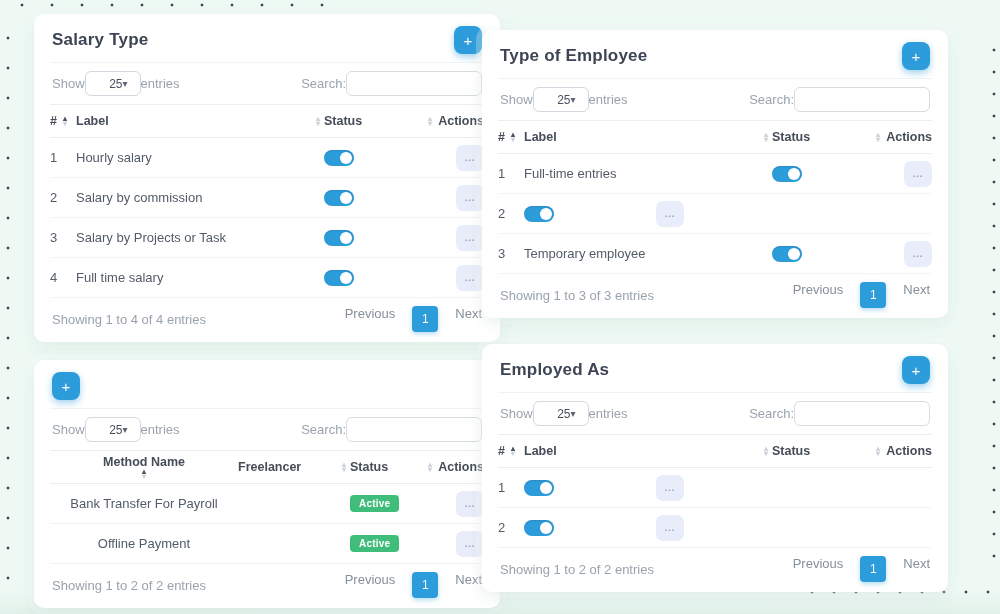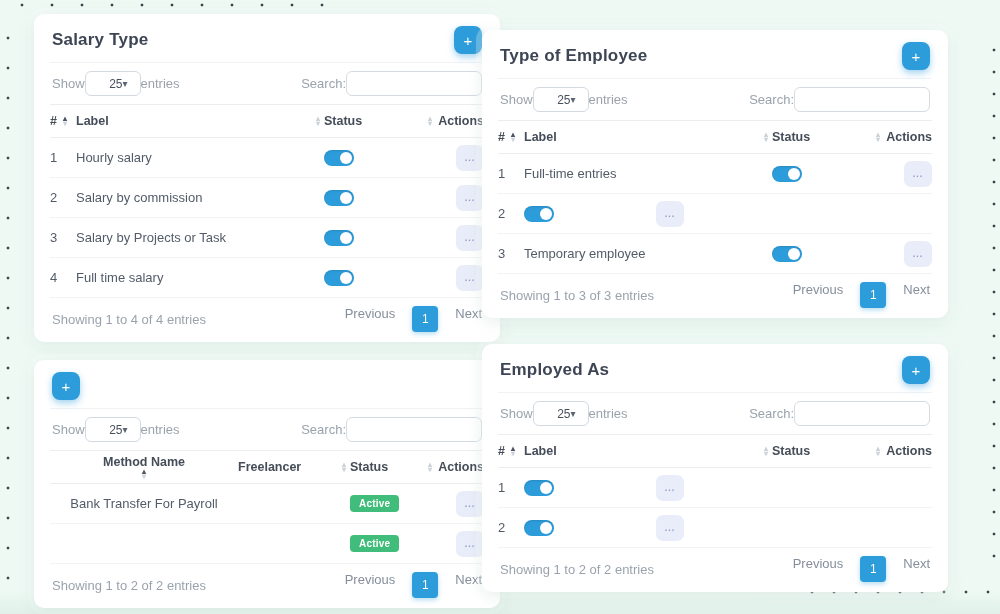--- a/index.html
+++ b/index.html
@@ -250,20 +250,21 @@
     <div class="td c-desc"></div>
     <div class="td c-status2">
               <span class="badge">Active</span>
             </div>
     <div class="td c-actions">
               <button class="action-btn">...</button>
             </div>
   </div>
 
   <div class="trow">
+    <div class="td c-name">Offline Payment</div>
     <div class="td c-desc"></div>
     <div class="td c-status2">
               <span class="badge">Active</span>
             </div>
     <div class="td c-actions">
               <button class="action-btn">...</button>
             </div>
   </div>
 </div>
       <div class="card-footer">

